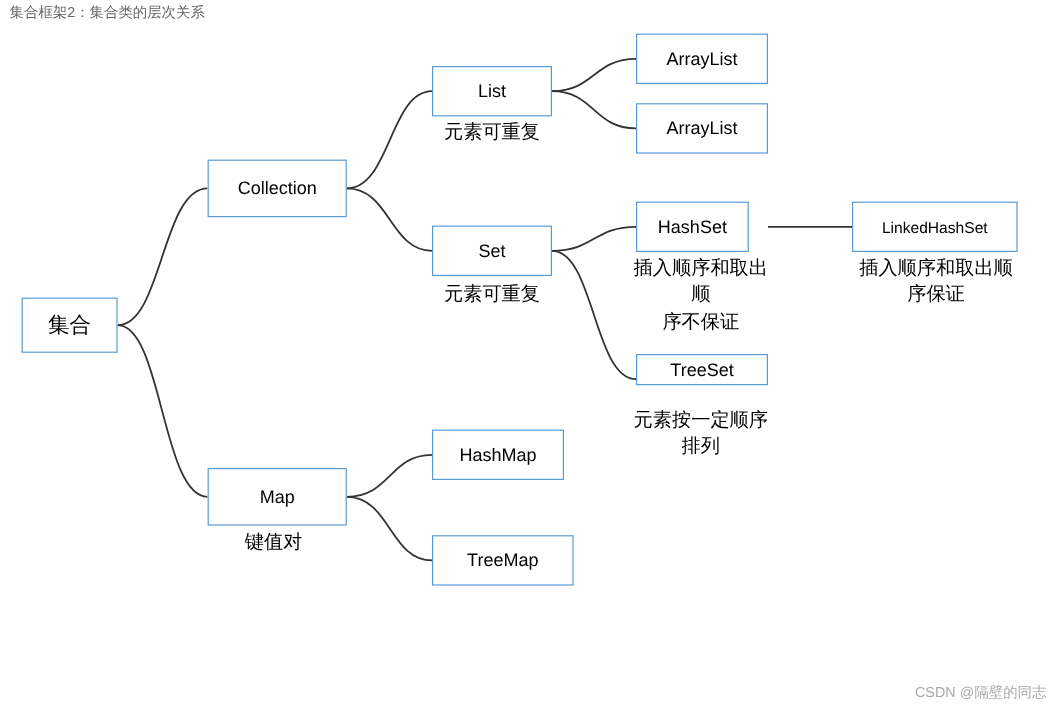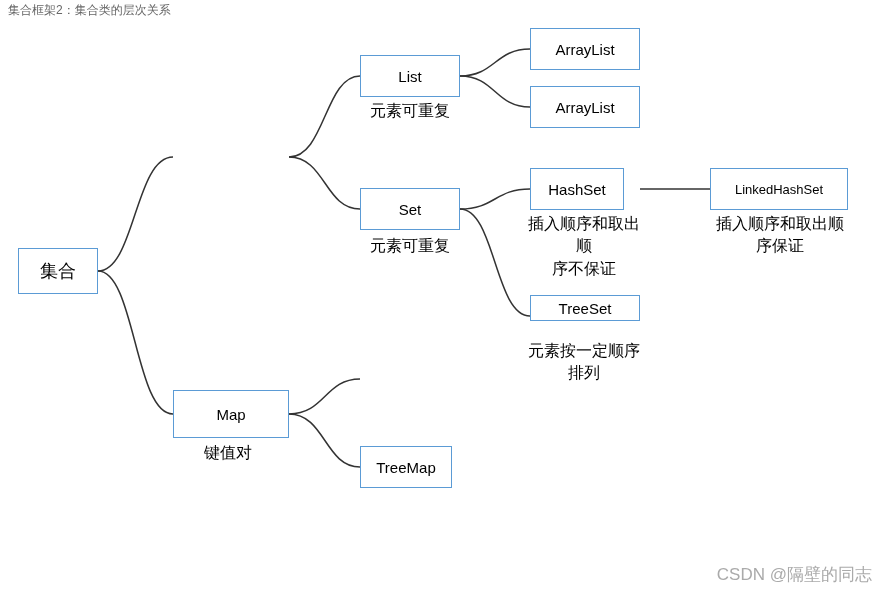--- a/index.html
+++ b/index.html
@@ -37,21 +37,21 @@
       position: absolute;
       font-size: 16px;
       color: #000;
       text-align: center;
       line-height: 1.4;
     }
     .watermark {
       position: absolute;
       bottom: 10px;
       right: 12px;
-      font-size: 17px;
+      font-size: 12px;
       color: #aaa;
     }
     .header-text {
       position: absolute;
       top: 2px;
       left: 8px;
       font-size: 12px;
       color: #666;
     }
   </style>
@@ -83,20 +83,23 @@
 
     <path d="M289,414 C325,414 325,379 360,379" stroke="#333" stroke-width="1.5" fill="none"></path>
 
     <path d="M289,414 C325,414 325,467 360,467" stroke="#333" stroke-width="1.5" fill="none"></path>
   </svg>
 
   <div class="node" style="left:18px;top:248px;width:80px;height:46px;font-size:18px;">
     <span>集合</span>
   </div>
 
+  <div class="node" style="left:173px;top:133px;width:116px;height:48px;">
+    <span>Collection</span>
+  </div>
 
   <div class="node" style="left:173px;top:390px;width:116px;height:48px;">
     <span>Map</span>
   </div>
 
   <div class="node" style="left:360px;top:55px;width:100px;height:42px;">
     <span>List</span>
   </div>
 
   <div class="node" style="left:360px;top:188px;width:100px;height:42px;">
@@ -116,22 +119,25 @@
   </div>
 
   <div class="node" style="left:530px;top:295px;width:110px;height:26px;">
     <span>TreeSet</span>
   </div>
 
   <div class="node" style="left:710px;top:168px;width:138px;height:42px;font-size:13px;">
     <span>LinkedHashSet</span>
   </div>
 
+  <div class="node" style="left:360px;top:358px;width:110px;height:42px;">
+    <span>HashMap</span>
+  </div>
 
-  <div class="node" style="left:360px;top:446px;width:92px;height:42px;">
+  <div class="node" style="left:360px;top:446px;width:118px;height:42px;">
     <span>TreeMap</span>
   </div>
 
   <div class="label" style="left:355px;top:100px;width:110px;">
     <span>元素可重复</span>
   </div>
 
   <div class="label" style="left:350px;top:235px;width:120px;">
     <span>元素可重复</span>
   </div>

